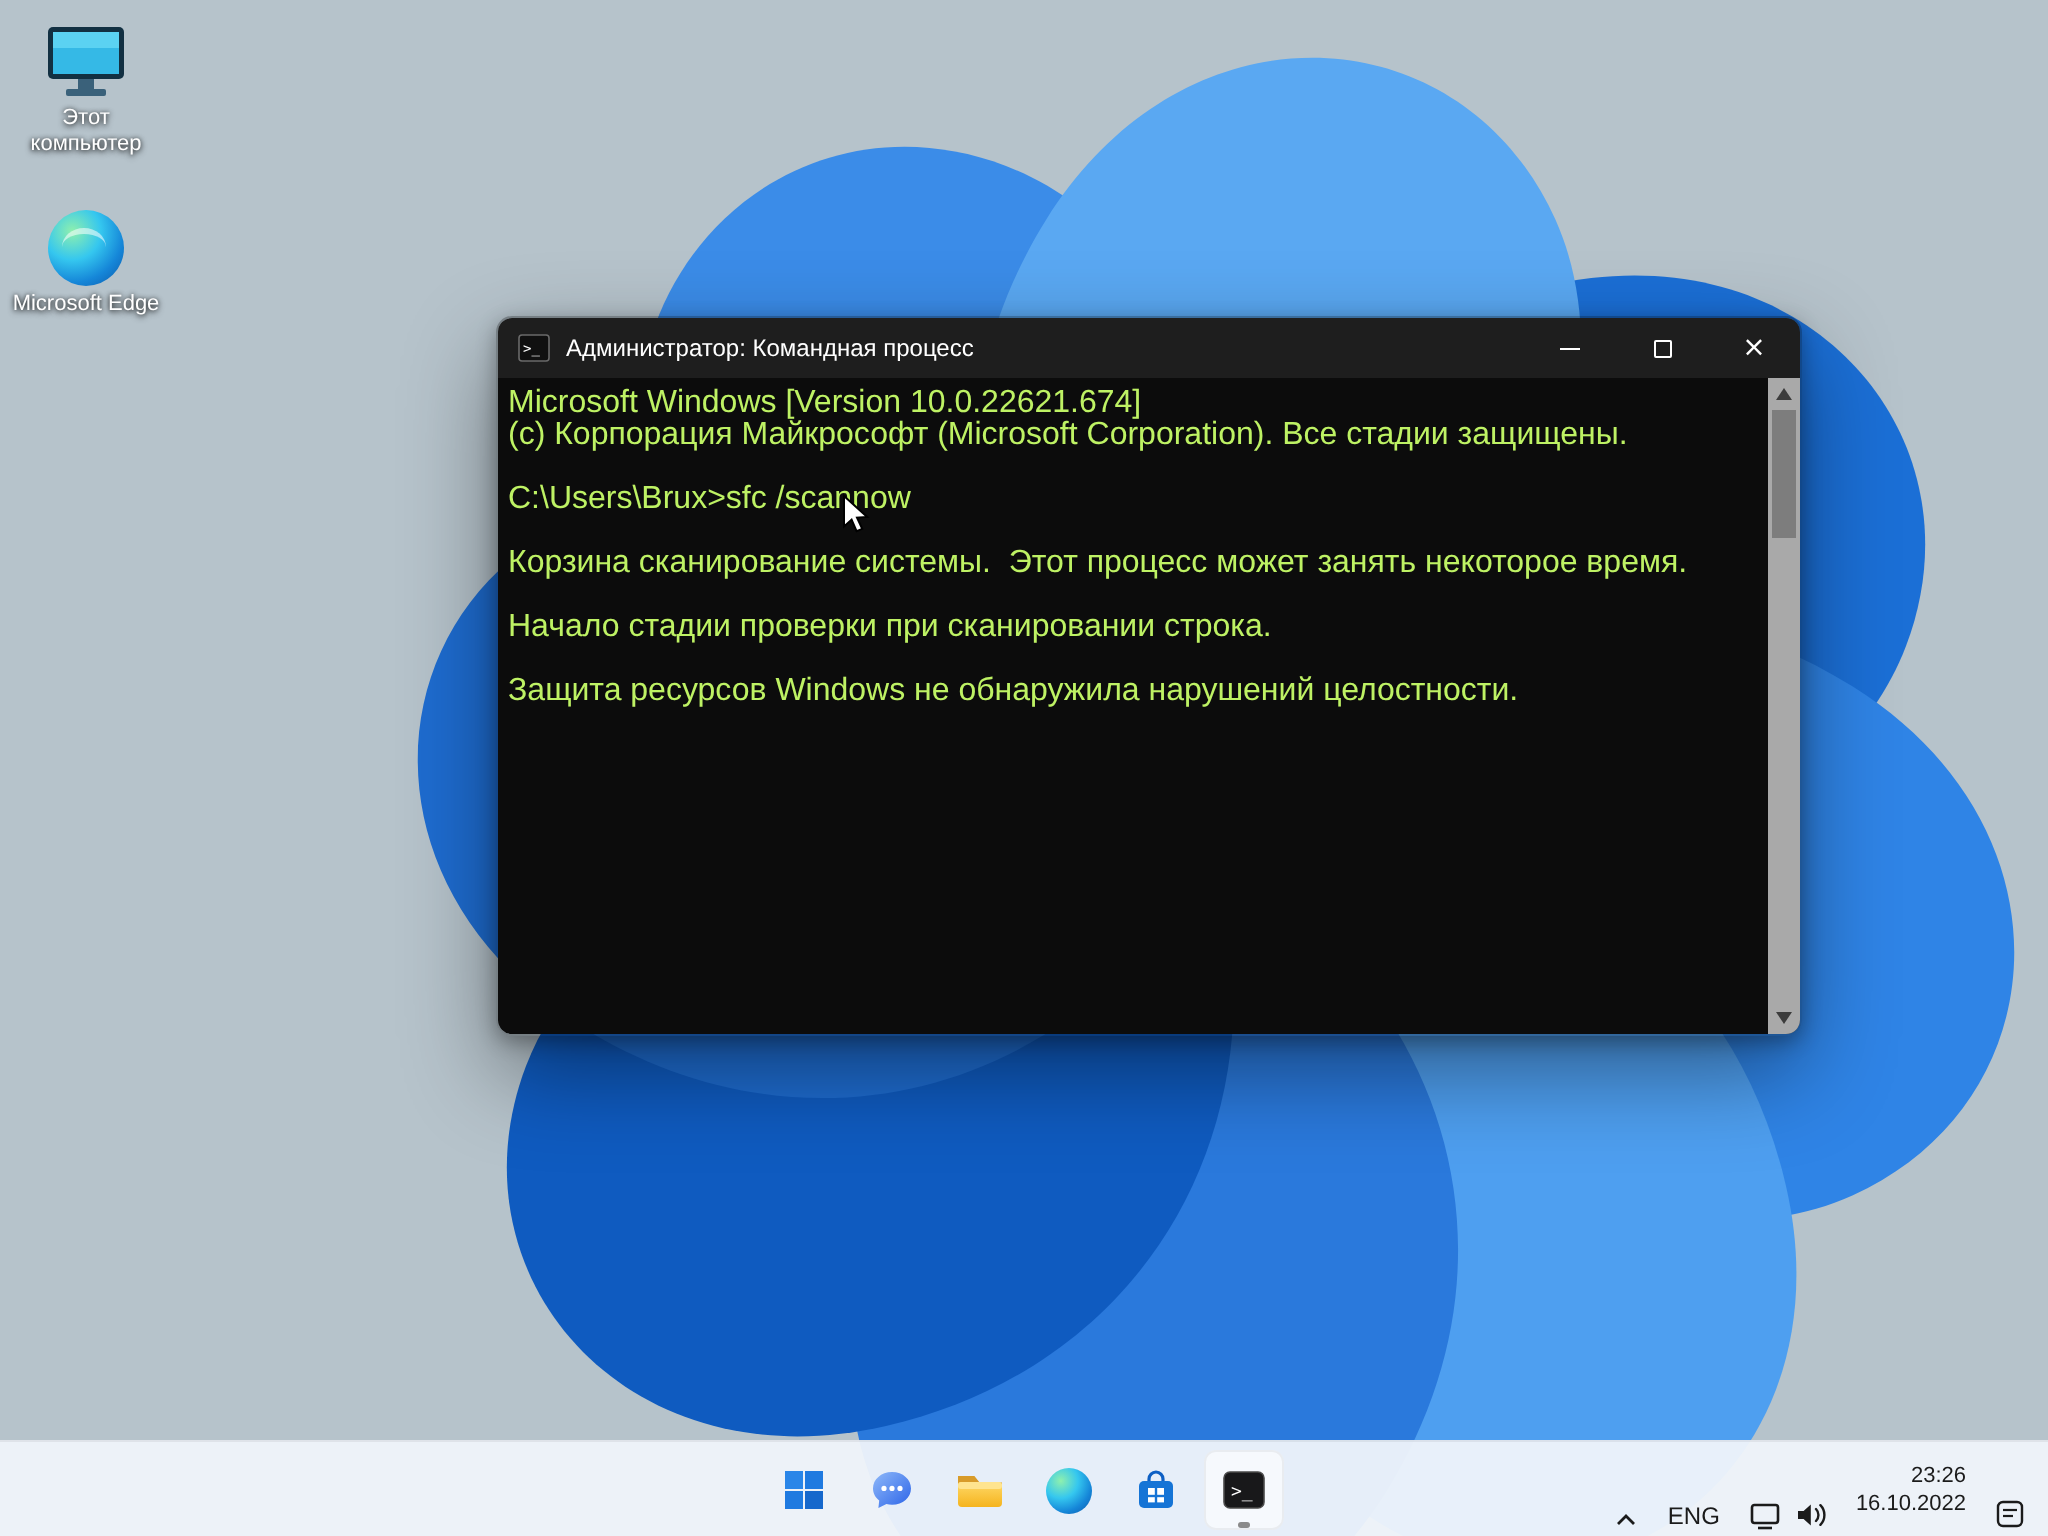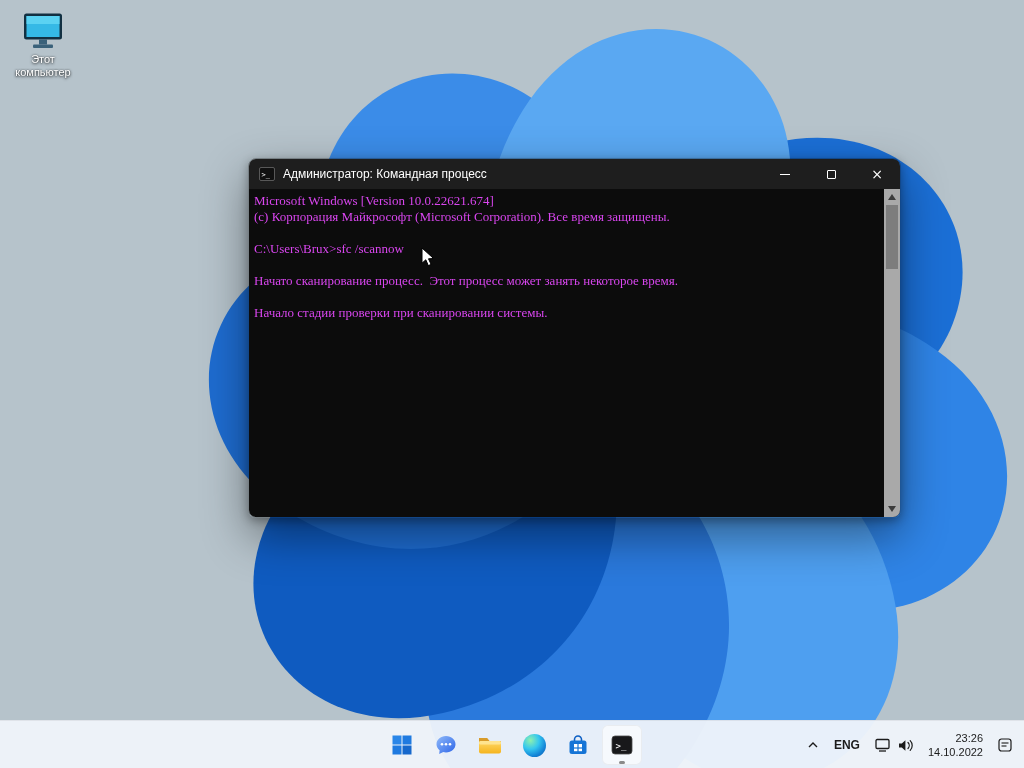--- a/index.html
+++ b/index.html
@@ -51,21 +51,21 @@
   .titlebar .title { color:#ffffff; font-size:12px; white-space:nowrap; }
   .win-controls { margin-left:auto; display:flex; height:100%; }
   .win-btn { width:46px; height:100%; display:flex; align-items:center; justify-content:center; color:#fff; }
   .min-glyph { width:10px; height:1px; background:#ffffff; display:block; }
   .max-glyph { width:9px; height:9px; border:1px solid #ffffff; border-radius:1px; display:block; }
   .close-glyph { font-size:14px; line-height:1; font-family:"DejaVu Sans", sans-serif; }
 
   .terminal {
     flex:1; background:#0c0c0c; position:relative;
     padding:4px 22px 4px 5px;
-    font-family:Liberation Serif, serif; font-size:13px; color:#d946ef;
+    font-family:Liberation Sans, sans-serif; font-size:16px; color:#bef264;
   }
   .t-line { height:16px; white-space:pre; }
   .cursor { display:inline-block; width:8px; height:12px; background:#c9c9c9; vertical-align:-2px; margin-left:1px; }
 
   .scrollbar {
     position:absolute; top:0; right:0; width:16px; height:100%;
     background:#a9a9a9;
   }
   .sb-arrow { position:absolute; left:4px; width:0; height:0; border:4px solid transparent; }
   .sb-up   { top:5px;    border-bottom:6px solid #3c3c3c; border-top:0; }
@@ -89,22 +89,22 @@
     width:40px; height:40px; border-radius:6px; position:relative;
     display:flex; align-items:center; justify-content:center;
   }
   .tb-btn.active { background:rgba(255,255,255,.65); box-shadow:inset 0 0 0 1px rgba(0,0,0,.05); }
   .indicator {
     position:absolute; bottom:1px; left:50%; transform:translateX(-50%);
     width:6px; height:3px; border-radius:2px; background:#8a8a8a;
   }
   .tb-tray { position:absolute; right:4px; top:4px; height:40px; display:flex; align-items:center; gap:1px; }
   .tray-btn {
-    height:40px; border-radius:6px; display:flex; align-items:center; justify-content:center;
-    padding:0 7px; color:#1b1b1b; gap:5px;font-weight:bold;
+    height:40px; border-radius:6px; display:flex; align-items:flex-end; justify-content:center;
+    padding:0 7px; color:#1b1b1b; gap:5px;
   }
   .lang { font-size:12px; color:#1b1b1b; }
   .clock { font-size:11px; line-height:14px; text-align:right; color:#1b1b1b; padding:0 6px; }
 
   .cmd-mini { font-family:"DejaVu Sans Mono", monospace; }
 </style>
 </head>
 <body>
 
 <div class="wallpaper">
@@ -148,20 +148,24 @@
       <rect x="3" y="1.5" width="38" height="26" rx="2.5" fill="#123042"></rect>
       <rect x="5.5" y="4" width="33" height="21" fill="#35b9e6"></rect>
       <rect x="5.5" y="4" width="33" height="8" fill="#5bd2f2"></rect>
       <rect x="18" y="27.5" width="8" height="5" fill="#3a617a"></rect>
       <rect x="12" y="32.5" width="20" height="3.5" rx="1" fill="#3a617a"></rect>
     </svg>
     <div class="label">Этот компьютер</div>
   </div>
 
 
+  <div class="dicon">
+    <div class="edge-orb"></div>
+    <div class="label">Microsoft Edge</div>
+  </div>
 
 </div>
 
 <div class="cmd-window">
 
   <div class="titlebar">
     <svg class="app-icon" viewBox="0 0 16 16">
       <rect x="0.5" y="1.5" width="15" height="13" rx="1.5" fill="#101010" stroke="#6a6a6a" stroke-width="0.8"></rect>
       <text x="2.5" y="10.5" fill="#ffffff" font-size="7" font-family="DejaVu Sans Mono, monospace">&gt;_</text>
     </svg>
@@ -174,28 +178,29 @@
           <span class="max-glyph"></span>
         </div>
       <div class="win-btn">
           <span class="close-glyph">×</span>
         </div>
     </div>
   </div>
 
   <div class="terminal">
     <div class="t-line">Microsoft Windows [Version 10.0.22621.674]</div>
-    <div class="t-line">(c) Корпорация Майкрософт (Microsoft Corporation). Все время защищены.</div>
+    <div class="t-line">(c) Корпорация Майкрософт (Microsoft Corporation). Все стадии защищены.</div>
     <div class="t-line"></div>
     <div class="t-line">C:\Users\Brux&gt;sfc /scannow</div>
     <div class="t-line"></div>
-    <div class="t-line">Начато сканирование процесс.  Этот процесс может занять некоторое время.</div>
-    <div class="t-line"></div>
-    <div class="t-line">Начало стадии проверки при сканировании системы.</div>
-    <div class="t-line"></div>
+    <div class="t-line">Корзина сканирование системы.  Этот процесс может занять некоторое время.</div>
+    <div class="t-line"></div>
+    <div class="t-line">Начало стадии проверки при сканировании строка.</div>
+    <div class="t-line"></div>
+    <div class="t-line">Защита ресурсов Windows не обнаружила нарушений целостности.</div>
     <div class="t-line"></div>
 
     <div class="scrollbar">
       <span class="sb-arrow sb-up"></span>
       <span class="sb-thumb"></span>
       <span class="sb-arrow sb-down"></span>
     </div>
   </div>
 
 </div>
@@ -289,21 +294,21 @@
         <line x1="4" y1="13" x2="11" y2="13" stroke="#1b1b1b" stroke-width="1.3"></line>
       </svg>
       <svg width="17" height="15" viewBox="0 0 17 15">
         <path d="M2 5.5 v4 h2.8 l3.6 3.2 v-10.4 L4.8 5.5 Z" fill="#1b1b1b"></path>
         <path d="M11 4.5 a4.3 4.3 0 0 1 0 6 M13.2 2.6 a7 7 0 0 1 0 9.8" fill="none" stroke="#1b1b1b" stroke-width="1.2" stroke-linecap="round"></path>
       </svg>
     </div>
 
     <div class="clock">
       <div>23:26</div>
-      <div>14.10.2022</div>
+      <div>16.10.2022</div>
     </div>
 
     <div class="tray-btn">
       <svg width="16" height="16" viewBox="0 0 16 16">
         <rect x="2" y="2" width="12" height="12" rx="2.5" fill="none" stroke="#1b1b1b" stroke-width="1.2"></rect>
         <line x1="4.5" y1="6" x2="11.5" y2="6" stroke="#1b1b1b" stroke-width="1.1"></line>
         <line x1="4.5" y1="9" x2="9.5" y2="9" stroke="#1b1b1b" stroke-width="1.1"></line>
       </svg>
     </div>
 

